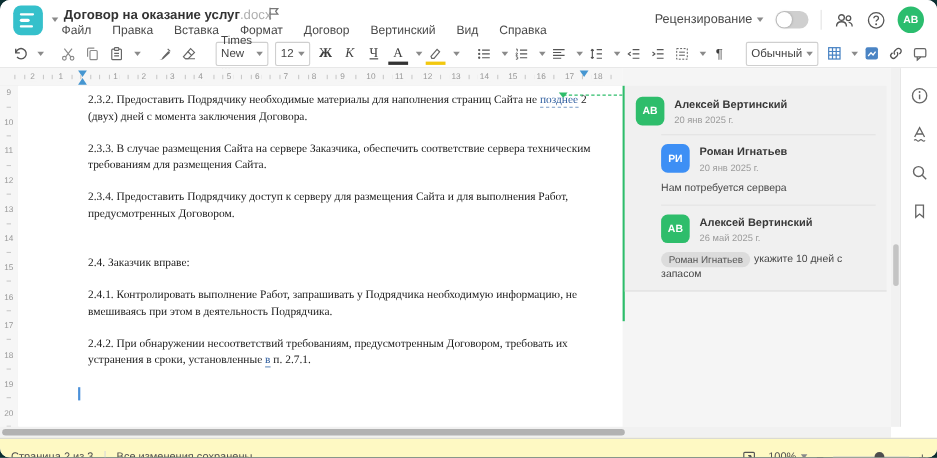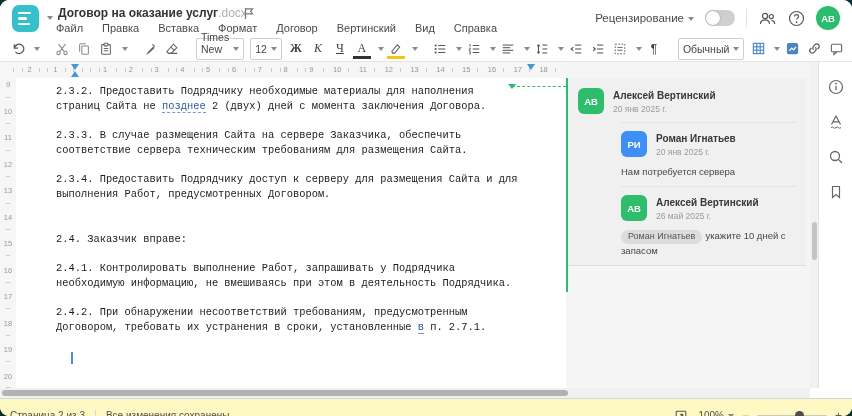--- a/index.html
+++ b/index.html
@@ -35,33 +35,33 @@
   .hnum{position:absolute;top:3px;font-size:7.5px;color:#979797;background:#f6f6f6;padding:0 2px;transform:translateX(-50%);line-height:9px;}
   .htick{position:absolute;top:6px;width:1px;height:4px;background:#c9c9c9;}
   .vruler{position:absolute;left:0;top:78px;width:16px;height:310px;background:#f6f6f6;border-right:1px solid #e4e4e4;overflow:hidden;}
   .vnum{position:absolute;left:0;width:16px;text-align:center;font-size:7.5px;color:#979797;background:#f6f6f6;transform:translateY(-50%);line-height:9px;}
   .vtick{position:absolute;left:6px;width:4px;height:1px;background:#c9c9c9;}
   .ind-marker{position:absolute;width:0;height:0;border-left:4px solid transparent;border-right:4px solid transparent;}
   .ind-down{border-top:6px solid #4596d1;top:2px;}
   .ind-up{border-bottom:6px solid #4596d1;top:9px;}
   
   .page{position:absolute;left:16px;top:78px;width:550px;height:310px;background:#fff;}
-  .doc{position:absolute;left:40px;top:6px;width:462px;font-family:Liberation Mono, monospace;font-size:10.4px;color:#1c1c1c;line-height:15px;}
+  .doc{position:absolute;left:64px;top:6px;width:462px;font-family:Liberation Serif, serif;font-size:10.4px;color:#1c1c1c;line-height:15px;}
   .doc p{margin:0 0 14px 0;}
   .doc p.gap-big{margin-top:30px;}
   .tracked-ins{color:#2e5d9e;border-bottom:1px dashed #7a9cc6;}
   .caret-blink{position:absolute;left:55px;top:274px;width:1.5px;height:12px;background:#4a90d9;}
   .anchor-dash{position:absolute;left:496px;top:8px;width:54px;border-top:1.5px dashed #2ebd6b;}
   .anchor-tri{position:absolute;left:492px;top:6px;width:0;height:0;border-left:4px solid transparent;border-right:4px solid transparent;border-top:5px solid #2ebd6b;}
   
   .comments-panel{position:absolute;left:566px;top:62px;width:244px;height:326px;background:#f5f5f5;}
   .thread-line{position:absolute;left:0;top:16px;width:2px;height:214px;background:#2ebd6b;}
   .comment-card{position:absolute;left:2px;top:16px;width:238px;background:#f0f0f0;border-bottom:1px solid #dedede;box-sizing:border-box;padding:10px 10px 8px 10px;}
   .cmt{position:relative;}
-  .cmt.reply{margin-left:43px;padding-top:8px;border-top:1px solid #e3e3e3;margin-top:8px;}
+  .cmt.reply{margin-left:23px;padding-top:8px;border-top:1px solid #e3e3e3;margin-top:8px;}
   .cmt-head{display:flex;gap:9px;align-items:flex-start;}
   .bubble-avatar{width:26px;height:26px;border-radius:6px;color:#fff;font-size:9.5px;font-weight:bold;display:flex;align-items:center;justify-content:center;position:relative;flex:0 0 auto;}
   .bubble-avatar::after{content:"";position:absolute;left:2px;bottom:-4px;width:0;height:0;border-top:5px solid inherit;border-right:6px solid transparent;border-top-color:inherit;}
   .bubble-green{background:#2ebd6b;}.bubble-green::after{border-top-color:#2ebd6b;}
   .bubble-blue{background:#3d8ff5;}.bubble-blue::after{border-top-color:#3d8ff5;}
   .cmt-name{font-size:10px;font-weight:bold;color:#383838;line-height:12px;padding-top:2px;}
   .cmt-date{font-size:8.5px;color:#9b9b9b;margin-top:2px;}
   .cmt-body{font-size:9.5px;color:#464646;line-height:13px;margin-top:8px;}
   .mention-pill{display:inline-block;background:#dcdcdc;color:#555;border-radius:8px;padding:0.5px 7px;font-size:9px;margin-right:3px;}
   

